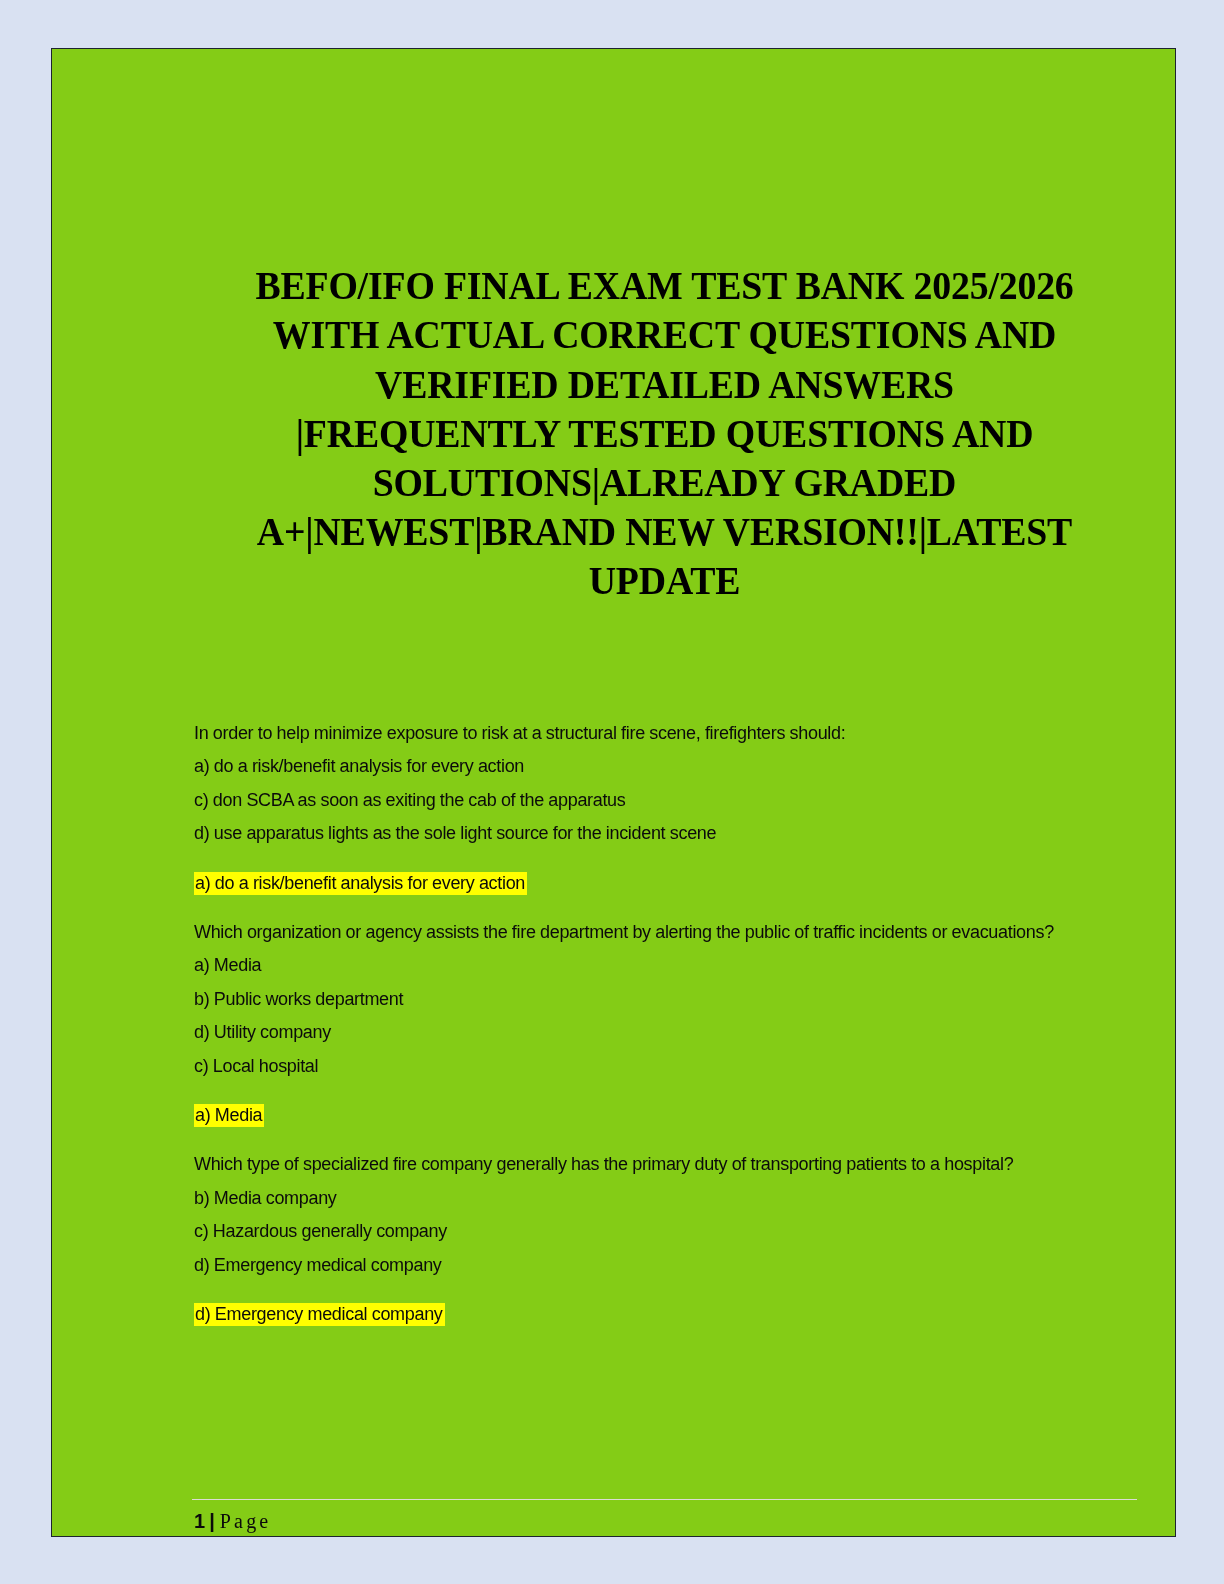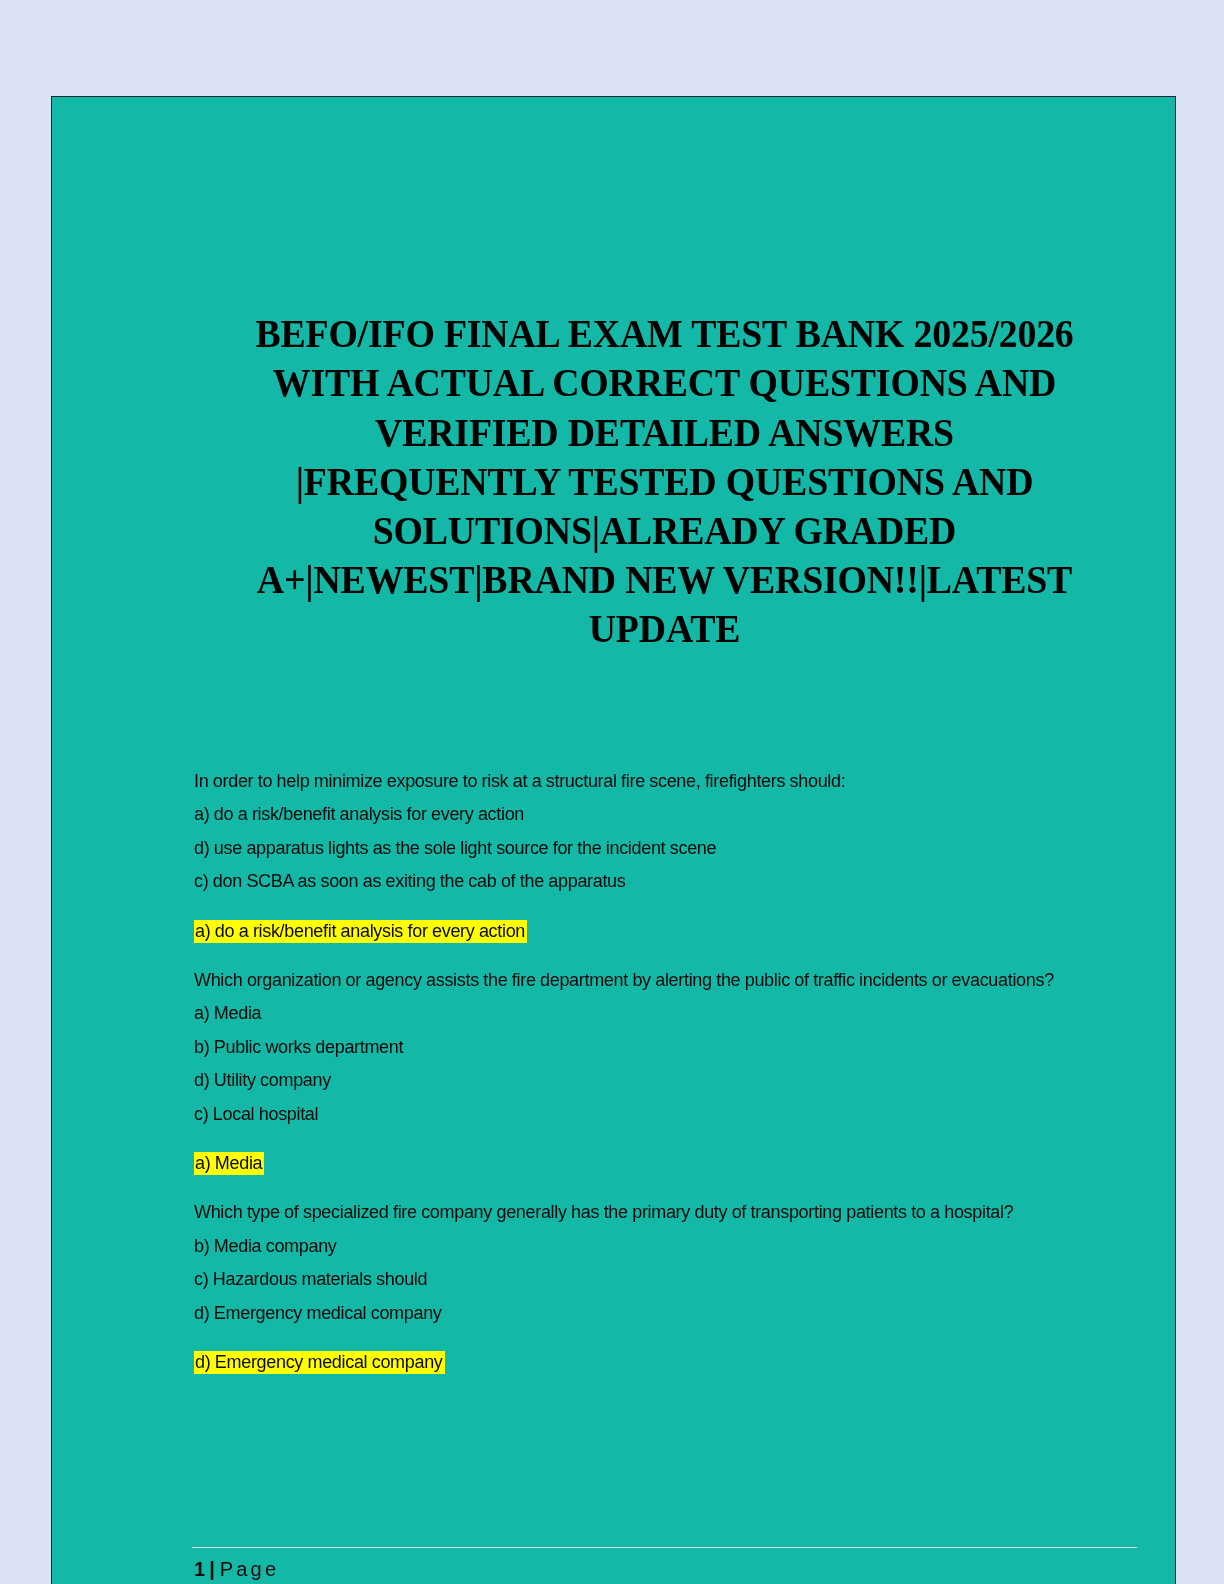--- a/index.html
+++ b/index.html
@@ -110,60 +110,61 @@
   #footer .pg-num {
     font-weight: bold;
     letter-spacing: 0px;
   }
   #footer .pg-sep {
     font-weight: bold;
     padding: 0 5px 0 4px;
   }
   #footer .pg-word {
     letter-spacing: 3.2px;
+    font-family: Liberation Serif, serif;
   }
 </style>
 </head>
 <body style="background: rgb(217, 225, 242);">
 
-<div id="page-frame" style="background: #14b8a6; border-color: rgb(29, 35, 48); margin-top: 48px;">
+<div id="page-frame" style="background: #84cc16; border-color: rgb(29, 35, 48);">
 
   <h1 id="doc-title">
     <span class="tline">BEFO/IFO FINAL EXAM TEST BANK 2025/2026</span>
     <span class="tline">WITH ACTUAL CORRECT QUESTIONS AND</span>
     <span class="tline">VERIFIED DETAILED ANSWERS</span>
     <span class="tline">|FREQUENTLY TESTED QUESTIONS AND</span>
     <span class="tline">SOLUTIONS|ALREADY GRADED</span>
     <span class="tline">A+|NEWEST|BRAND NEW VERSION!!|LATEST</span>
     <span class="tline">UPDATE</span>
   </h1>
 
   <div id="body-blocks">
 
     <div class="qa-block">
       <span class="q-stem">In order to help minimize exposure to risk at a structural fire scene, firefighters should:</span>
       <span class="opt">a) do a risk/benefit analysis for every action</span>
+      <span class="opt">c) don SCBA as soon as exiting the cab of the apparatus</span>
       <span class="opt">d) use apparatus lights as the sole light source for the incident scene</span>
-      <span class="opt">c) don SCBA as soon as exiting the cab of the apparatus</span>
       <div class="answer-row"><span class="answer-mark" style="background: rgb(255, 255, 0);">a) do a risk/benefit analysis for every action</span></div>
     </div>
 
     <div class="qa-block">
       <span class="q-stem">Which organization or agency assists the fire department by alerting the public of traffic incidents or evacuations?</span>
       <span class="opt">a) Media</span>
       <span class="opt">b) Public works department</span>
       <span class="opt">d) Utility company</span>
       <span class="opt">c) Local hospital</span>
       <div class="answer-row"><span class="answer-mark" style="background: rgb(255, 255, 0);">a) Media</span></div>
     </div>
 
     <div class="qa-block">
       <span class="q-stem">Which type of specialized fire company generally has the primary duty of transporting patients to a hospital?</span>
       <span class="opt">b) Media company</span>
-      <span class="opt">c) Hazardous materials should</span>
+      <span class="opt">c) Hazardous generally company</span>
       <span class="opt">d) Emergency medical company</span>
       <div class="answer-row"><span class="answer-mark" style="background: rgb(255, 255, 0);">d) Emergency medical company</span></div>
     </div>
 
   </div>
 
   <div id="footer-rule"></div>
 
   <div id="footer">
     <span class="pg-num">1</span><span class="pg-sep">|</span><span class="pg-word">Page</span>

